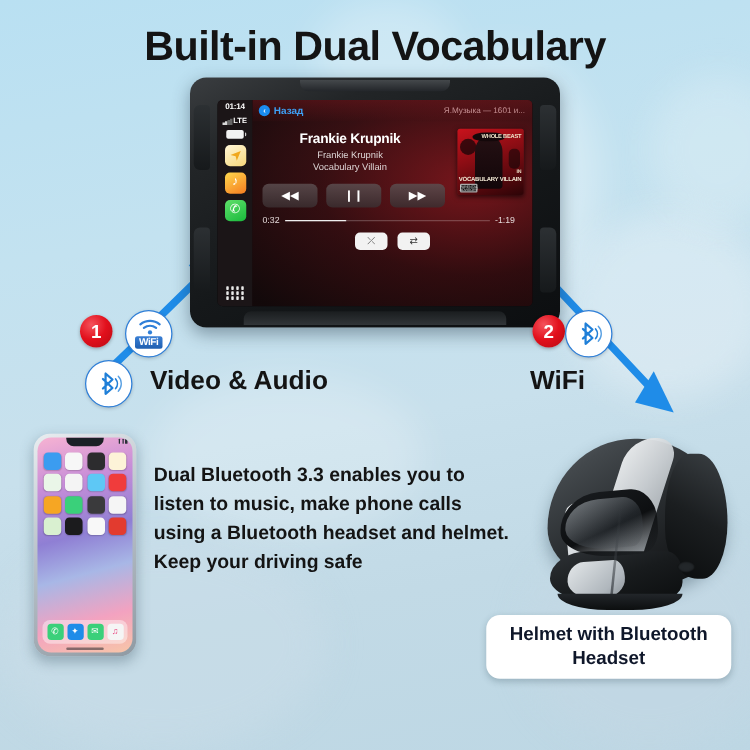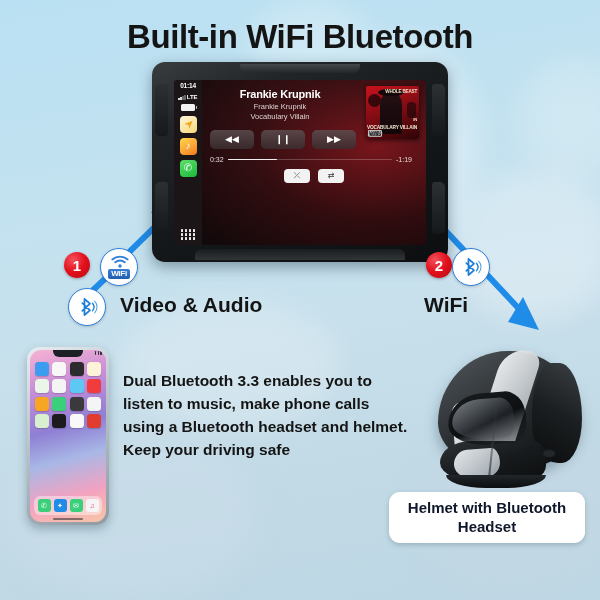--- a/index.html
+++ b/index.html
@@ -315,21 +315,21 @@
 <body>
 
 <div class="bg-blob bb1"></div>
 <div class="bg-blob bb2"></div>
 <div class="bg-blob bb3"></div>
 <div class="bg-blob bb4"></div>
 <div class="bg-blob bb5"></div>
 <div class="bg-blob bb6"></div>
 <div class="bg-blob bb7"></div>
 
-<div class="title">Built-in WiFi Bluetooth</div>
+<div class="title">Built-in Dual Vocabulary</div>
 
 <svg class="arrow-svg" viewBox="0 0 600 600">
 
   <path d="M119,262 L165,217" stroke="#1f8ce8" stroke-width="6" fill="none" stroke-linecap="round"></path>
   <path d="M178,203 L165,231 L151,212 Z" fill="#1f8ce8"></path>
   <path d="M88,295 L112,272" stroke="#1f8ce8" stroke-width="6" fill="none" stroke-linecap="round"></path>
 
   <path d="M428,212 L522,312" stroke="#1f8ce8" stroke-width="6" fill="none" stroke-linecap="round"></path>
   <path d="M539,330 L508,322 L523,297 Z" fill="#1f8ce8"></path>
 </svg>
@@ -376,20 +376,27 @@
           <i></i>
           <i></i>
           <i></i>
           <i></i>
           <i></i>
           <i></i>
       </div>
     </div>
 
     <div class="cp-main">
+      <div class="cp-topbar">
+        <div class="cp-back">
+          <span class="cp-back-circ">‹</span>
+          <span class="cp-back-txt">Назад</span>
+        </div>
+        <div class="cp-source">Я.Музыка — 1601 и...</div>
+      </div>
 
       <div class="cp-body">
         <div class="cp-art">
           <div class="art-blob1"></div>
           <div class="art-fig"></div>
           <div class="art-hat"></div>
           <div class="art-blob2"></div>
           <div class="art-t1">WHOLE BEAST</div>
           <div class="art-t2">IN</div>
           <div class="art-t3">VOCABULARY VILLAIN</div>

